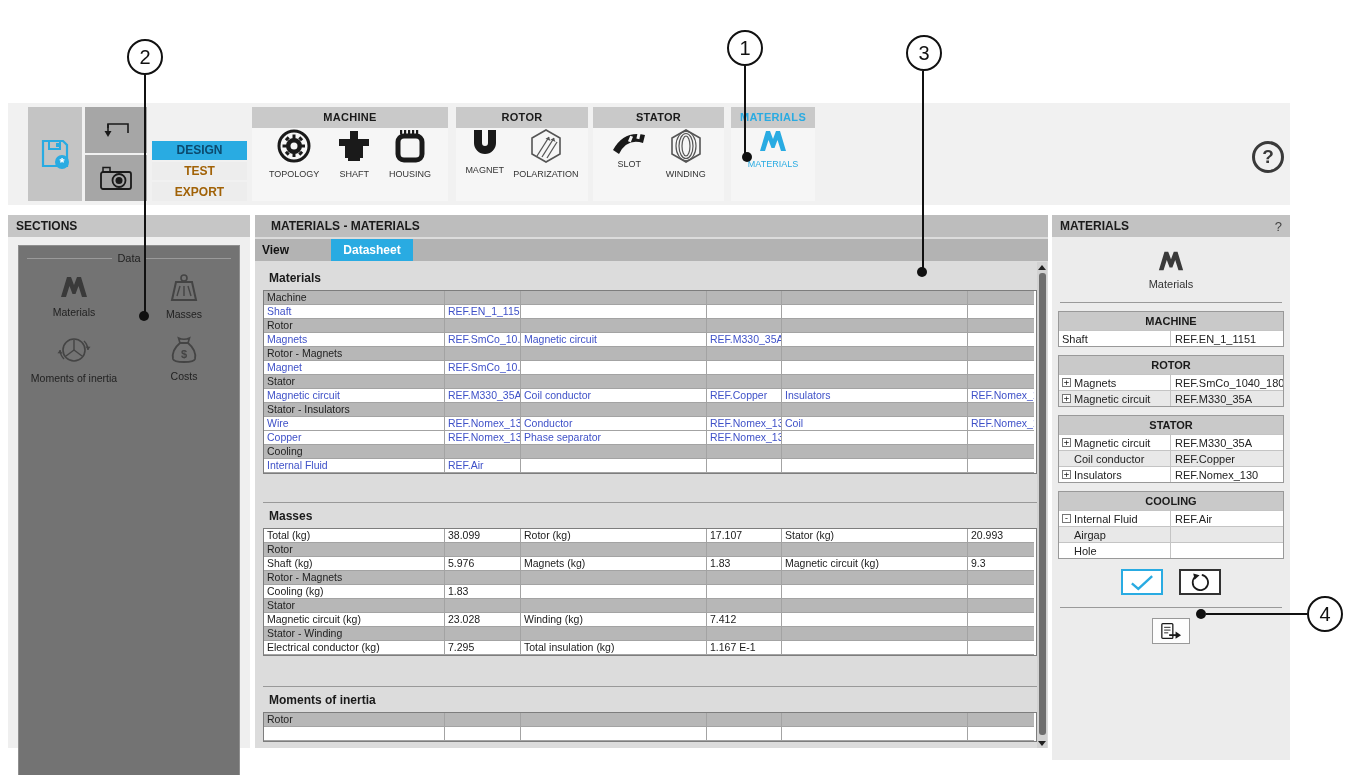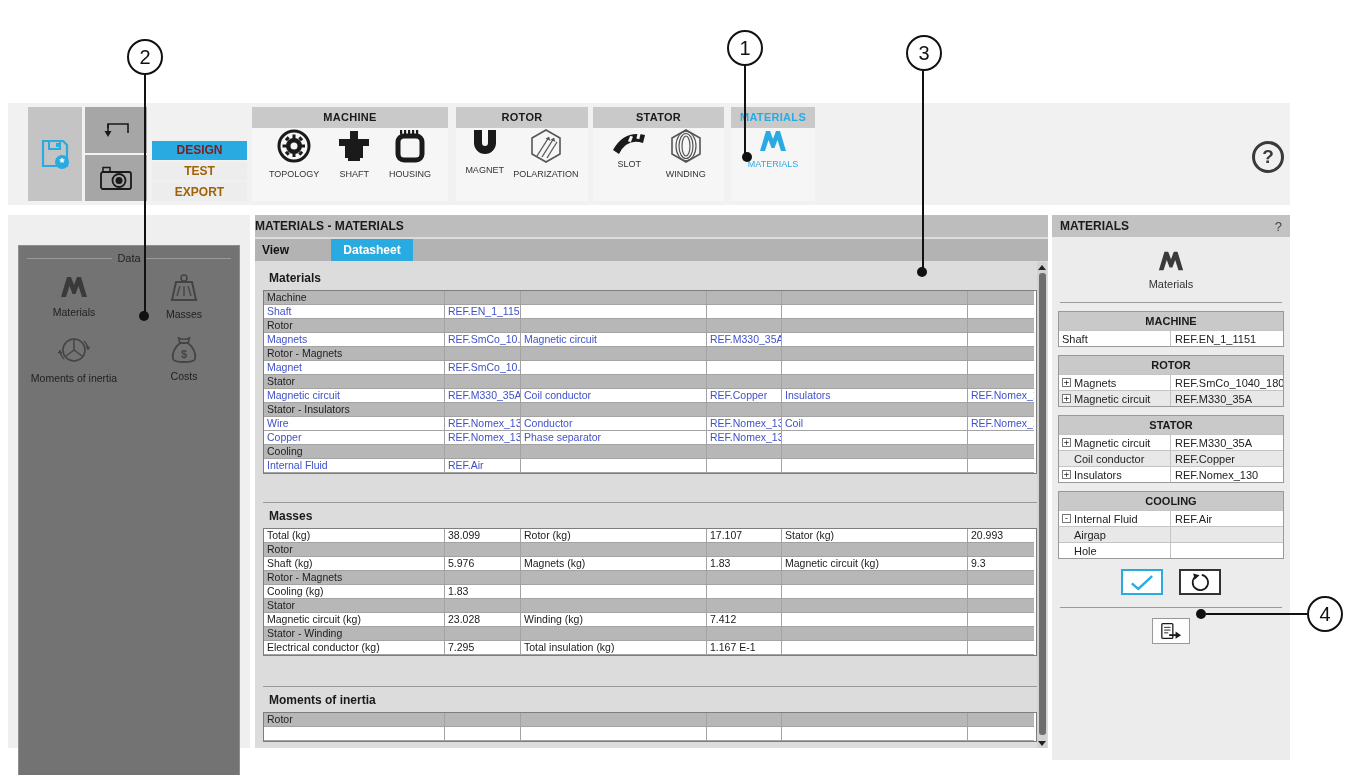--- a/index.html
+++ b/index.html
@@ -6,42 +6,42 @@
   html,body { width:1358px; height:775px; background:#fff; font-family:"Liberation Sans", sans-serif; position:relative; overflow:hidden; }
 
   
   .toolbar { position:absolute; left:8px; top:103px; width:1282px; height:102px; background:#f1f1f1; }
   .tb-cell { position:absolute; display:flex; align-items:center; justify-content:center; }
   .save-cell { left:20px; top:4px; width:54px; height:94px; background:#c4c4c4; }
   .undo-cell { left:77px; top:4px; width:62px; height:46px; background:#a6a6a6; }
   .camera-cell { left:77px; top:52px; width:62px; height:46px; background:#a6a6a6; }
   .mode-tabs { position:absolute; left:144px; top:4px; width:95px; height:94px; display:flex; flex-direction:column; gap:2px; }
   .mode-tab { flex:1; display:flex; align-items:center; justify-content:center; font-size:12px; font-weight:bold; background:#ededed; color:#a16207; cursor:pointer; }
-  .mode-tab.active { background:#29abe2; color:#7f1d1d;margin-top:34px; }
+  .mode-tab.active { background:#29abe2; color:#0c4a6e;margin-top:34px; }
   .tb-group { position:absolute; top:4px; height:94px; background:#f6f6f6; }
   .tb-group-header { height:21px; background:#c9c9c9; text-align:center; font-size:11px; font-weight:bold; line-height:21px; letter-spacing:.3px; color:#1a1a1a; }
   .tb-group.active .tb-group-header { color:#29abe2; }
   .tb-group-body { height:73px; display:flex; align-items:flex-start; justify-content:space-evenly; }
   .tool-item { display:flex; flex-direction:column; align-items:center; gap:5px; font-size:9px; color:#333; cursor:pointer; }
   .tb-group.active .tool-item { color:#29abe2; }
   .help-circle { position:absolute; left:1244px; top:38px; width:32px; height:32px; border:3px solid #3a3a3a; border-radius:50%; display:flex; align-items:center; justify-content:center; font-size:19px; font-weight:bold; color:#3a3a3a; background:#f1f1f1; }
 
   
   .sections-panel { position:absolute; left:8px; top:215px; width:242px; height:533px; background:#efefef; }
   .panel-header { height:22px; background:#c6c6c6; font-size:12px; font-weight:bold; line-height:22px; padding-left:8px; color:#1a1a1a; }
   .sections-box { position:absolute; left:10px; top:30px; width:222px; height:584px; background:#737373; border:1px solid #8f8f8f; }
   .data-legend { display:flex; align-items:center; margin:6px 8px 0 8px; font-size:11px; color:#222; }
   .data-legend .line { flex:1; border-top:1px solid #9a9a9a; }
   .data-legend span { padding:0 5px; }
   .sections-grid { display:grid; grid-template-columns:1fr 1fr; margin-top:10px; row-gap:14px; }
   .section-item { display:flex; flex-direction:column; align-items:center; gap:6px; font-size:10.5px; color:#222; cursor:pointer; }
 
   
   .main-panel { position:absolute; left:255px; top:215px; width:793px; height:533px; background:#dcdcdc; }
-  .main-header { height:22px; background:#bdbdbd; font-size:12px; font-weight:bold; line-height:22px; padding-left:0; color:#1a1a1a; }
+  .main-header { height:22px; background:#bdbdbd; font-size:12px; font-weight:bold; line-height:22px; padding-left:16px; color:#1a1a1a; }
   .main-tabbar { height:22px; background:#b3b3b3; margin-top:2px; display:flex; }
   .view-tab { width:76px; font-size:12px; font-weight:bold; color:#111; line-height:22px; padding-left:7px; cursor:pointer; }
   .datasheet-tab { width:82px; background:#29abe2; color:#fff; font-size:12px; font-weight:bold; line-height:22px; text-align:center; cursor:pointer; }
   .main-content { position:absolute; left:0; top:46px; width:793px; height:487px; overflow:hidden; background:#dcdcdc; }
   .sec-heading { font-size:12px; font-weight:bold; color:#1a1a1a; margin:10px 0 5px 14px; }
   .sec-heading.later { margin-top:6px; }
   .divider { border-top:1px solid #999; margin:28px 0 0 8px; width:776px; }
   .divider.d2 { margin-top:30px; }
   .dtable { margin-left:8px; width:774px; border:1px solid #7d7d7d; background:#fff; }
   .t-row { display:grid; grid-template-columns:181px 76px 186px 75px 186px 66px; height:14px; }
@@ -224,20 +224,21 @@
       </div>
     </div>
   </div>
 
   <div class="help-circle">
     <span>?</span>
   </div>
 </div>
 
 <div class="sections-panel">
+  <div class="panel-header">SECTIONS</div>
   <div class="sections-box">
     <div class="data-legend">
       <div class="line"></div>
       <span>Data</span>
       <div class="line"></div>
     </div>
     <div class="sections-grid">
       <div class="section-item">
         <svg width="30" height="26" viewBox="0 0 30 24">
           <path d="M2 22 L8 2 H12 L15 10 L18 2 H22 L28 22 H23 L19.5 11 L16.5 19 H13.5 L10.5 11 L7 22 Z" fill="#3a3a3a"></path>

